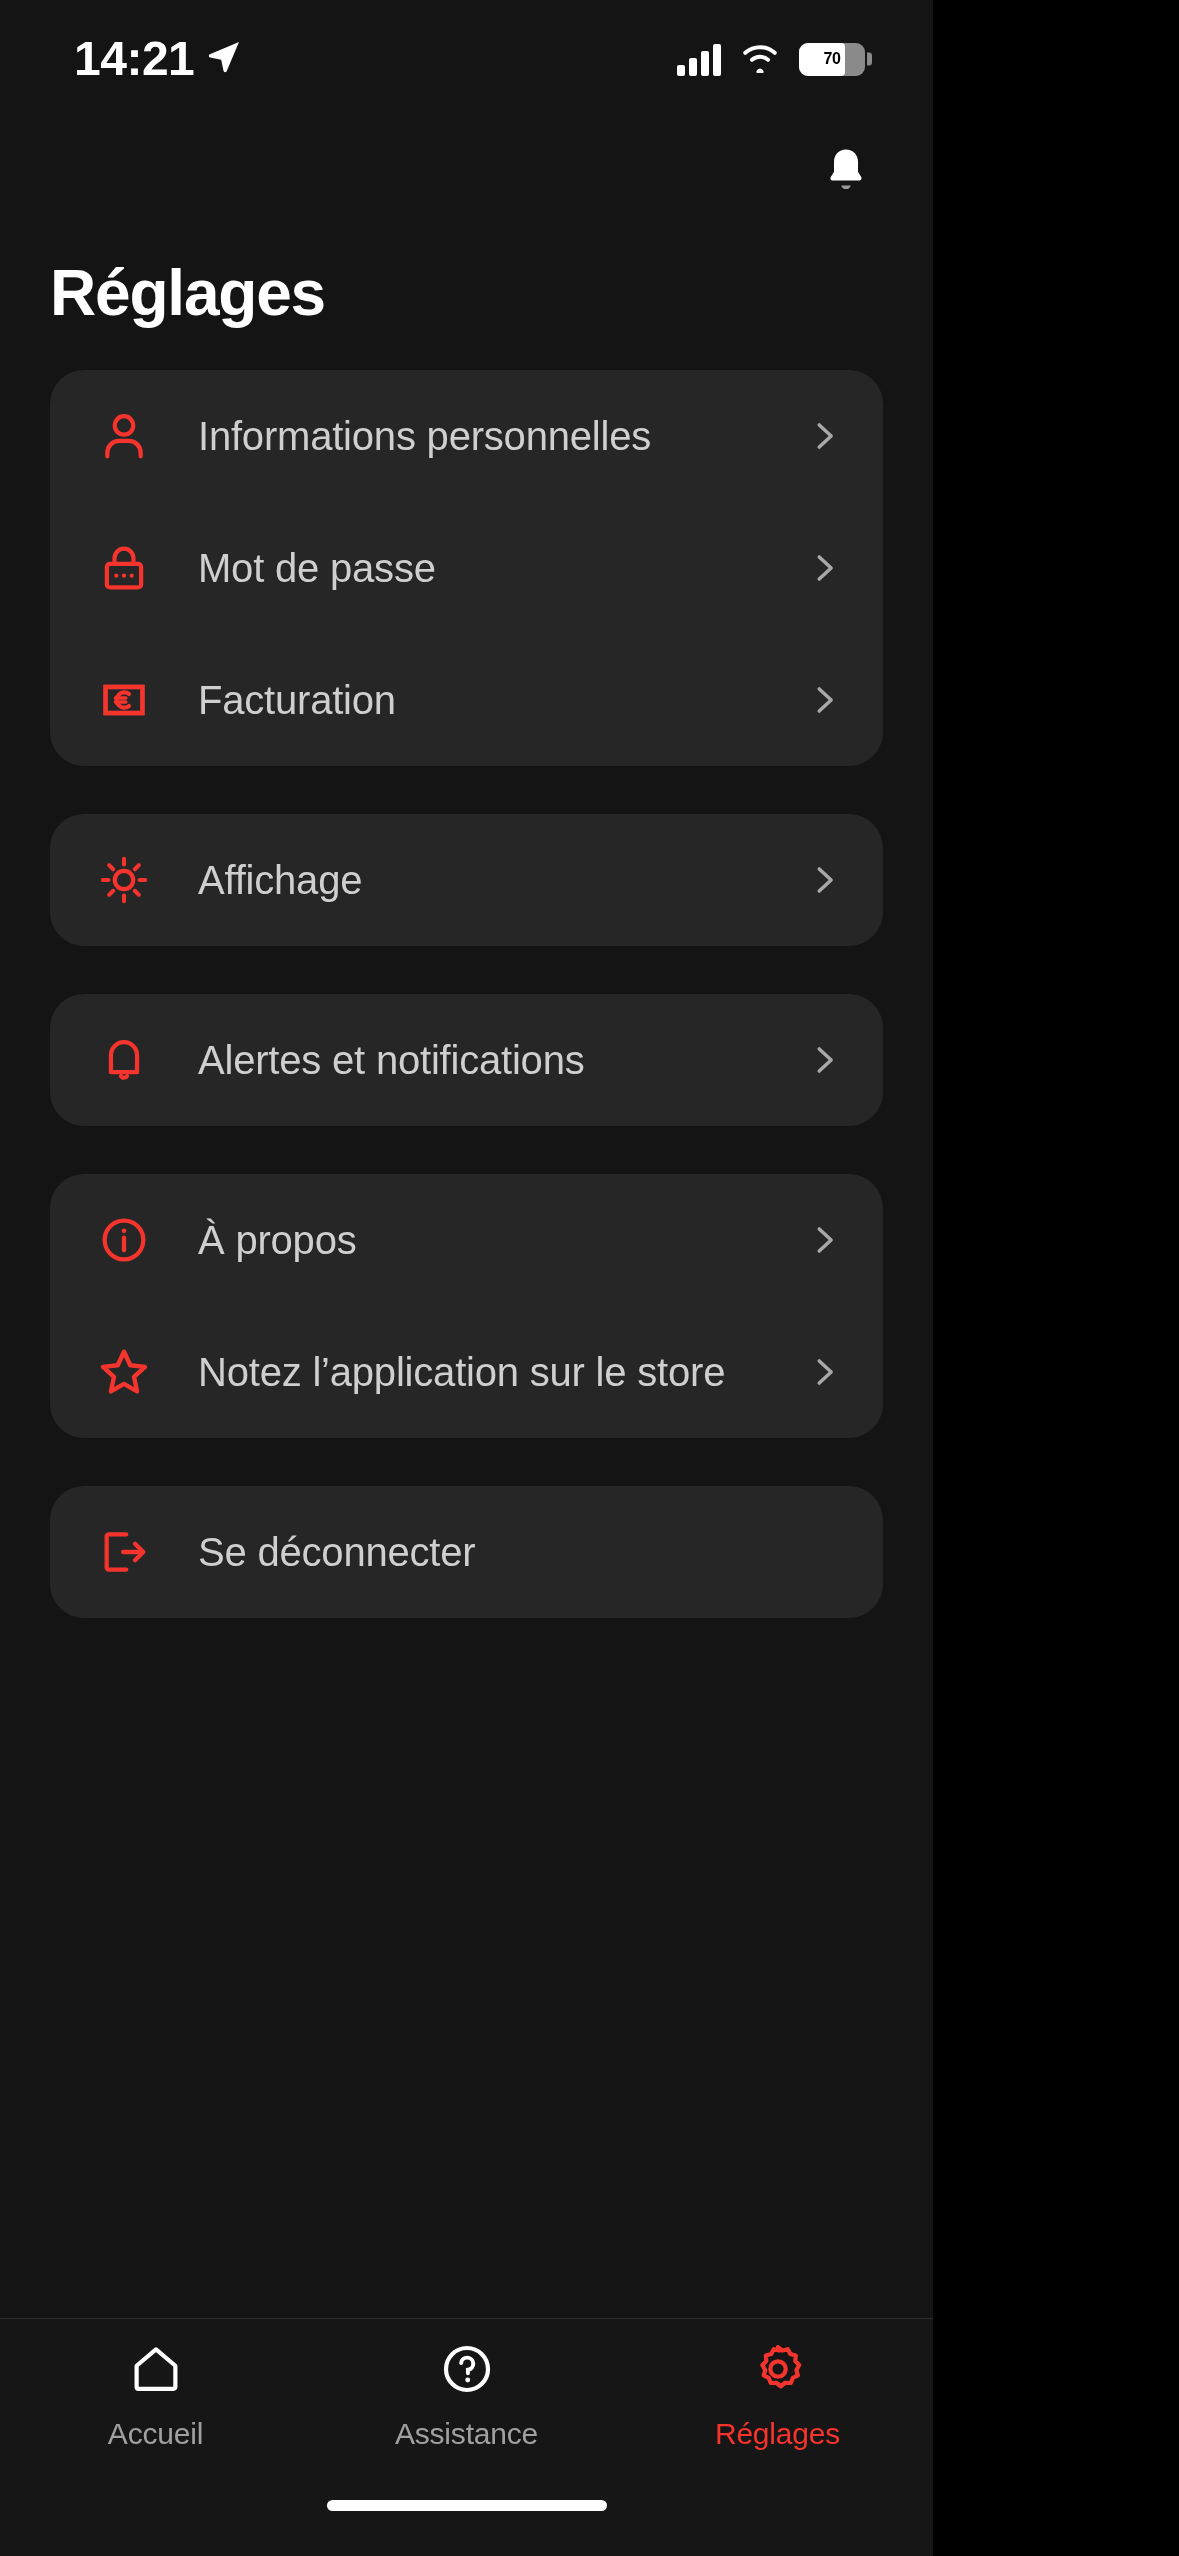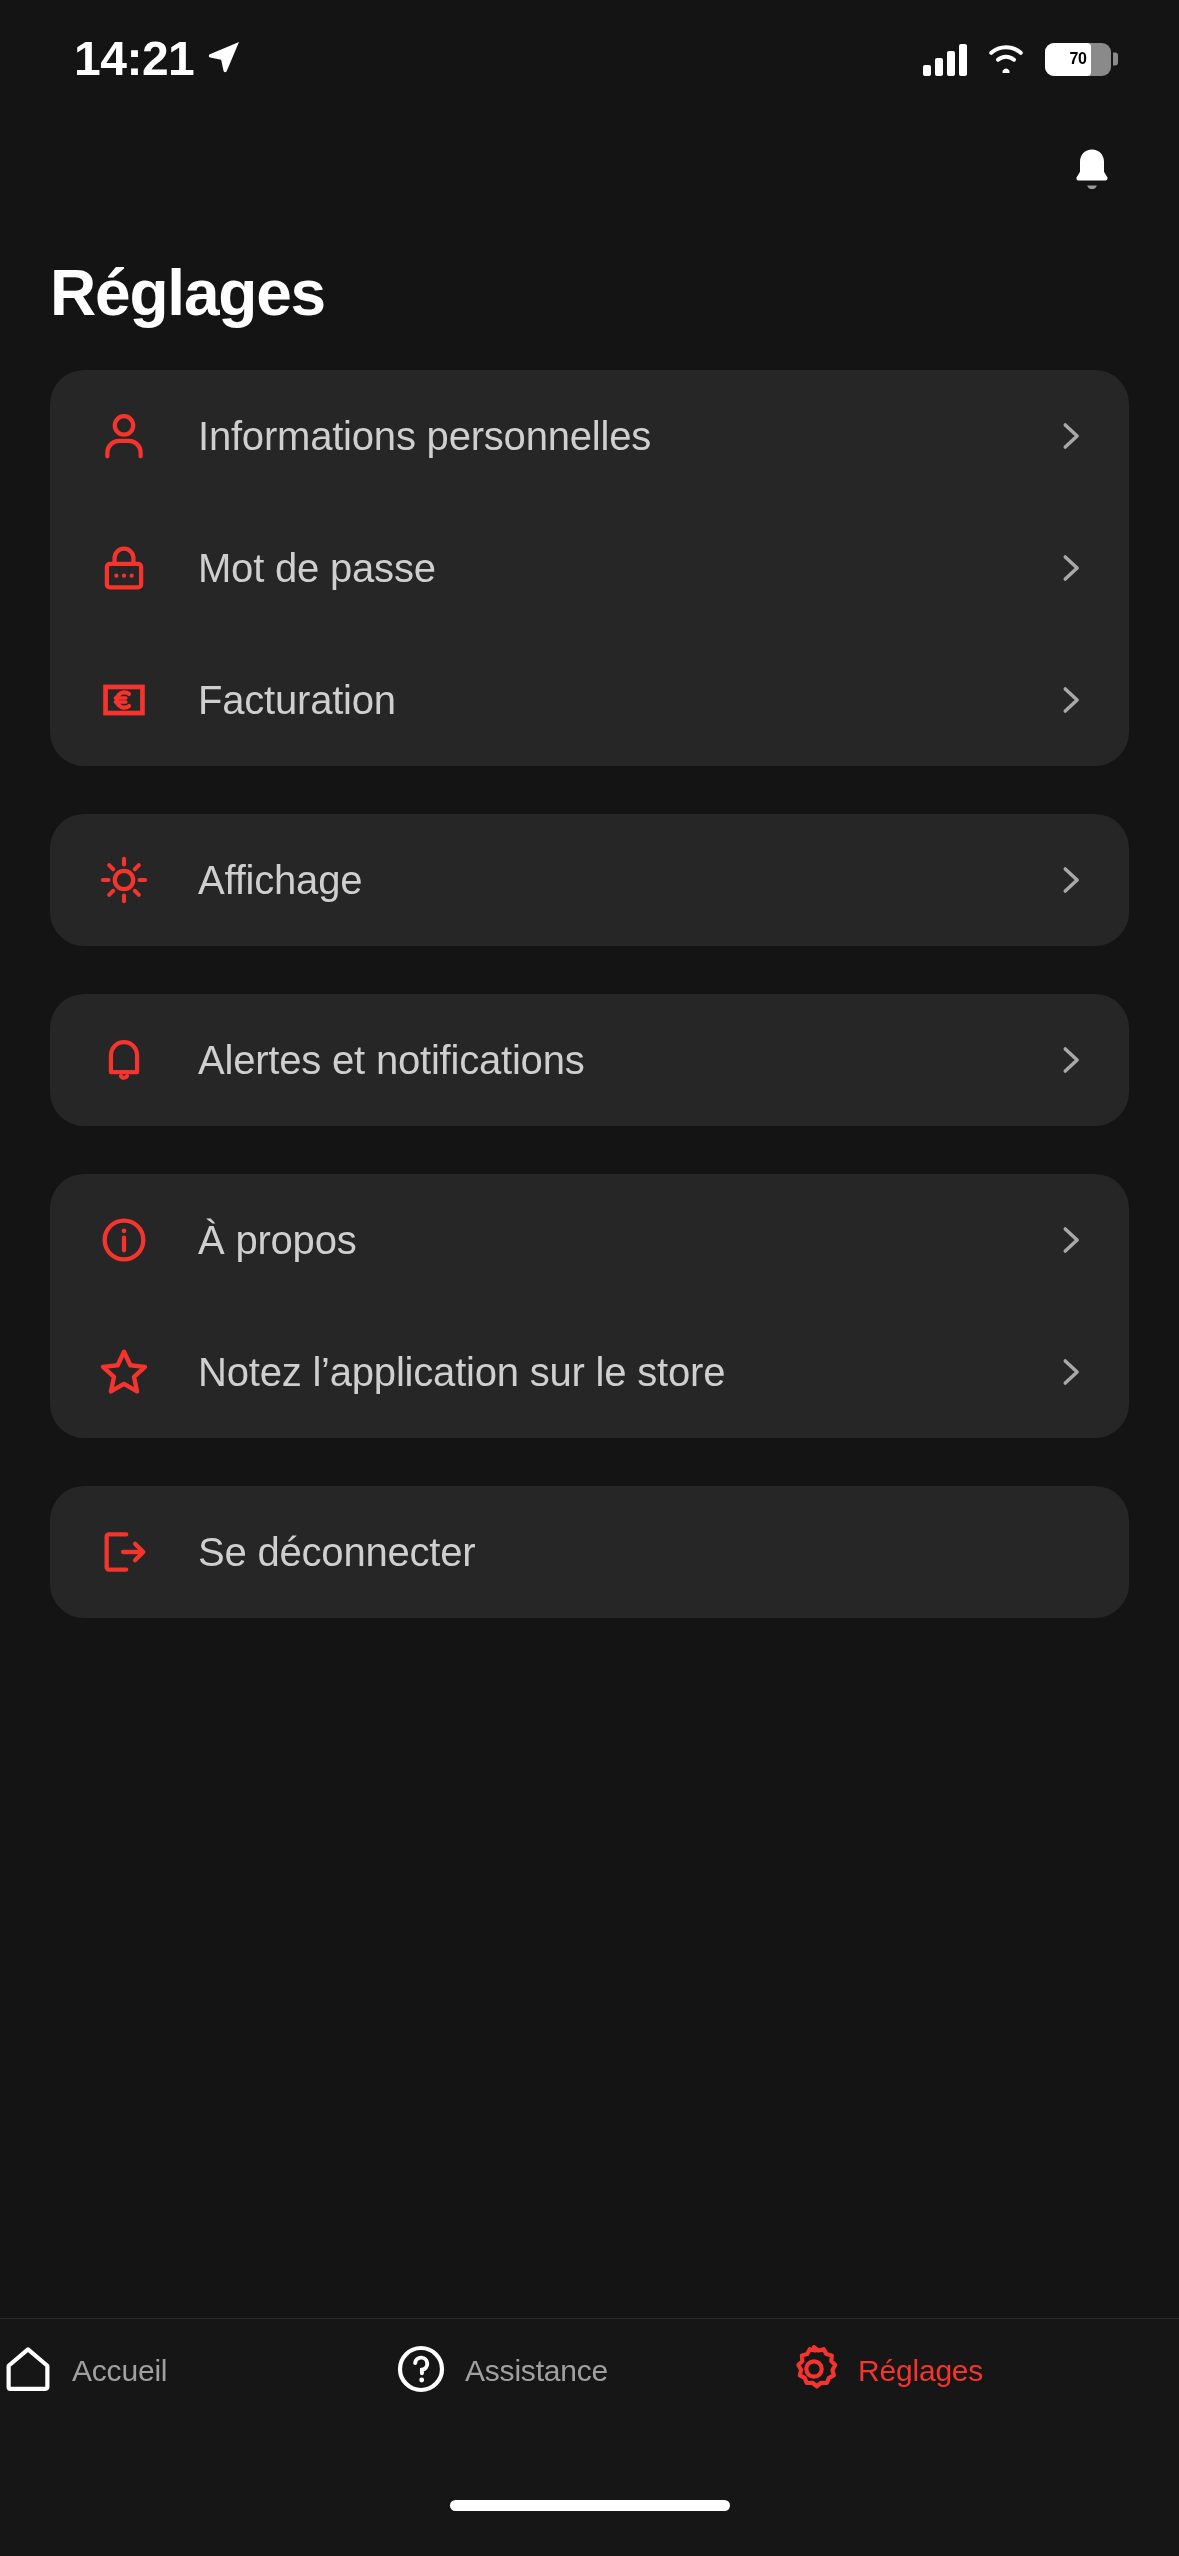--- a/index.html
+++ b/index.html
@@ -4,21 +4,21 @@
 <style>
   * { margin:0; padding:0; box-sizing:border-box; }
   html, body {
     width:1179px; height:2556px;
     background:#000;
     font-family:"Liberation Sans", sans-serif;
     overflow:hidden;
   }
   .phone {
     position:relative;
-    width:1179px; height:2556px;
+    width:933px; height:2556px;
     background:#141414;
     display:flex; flex-direction:column;
   }
 
   
   .statusbar {
     position:relative;
     height:118px;
     flex:0 0 118px;
     display:flex; align-items:center;
@@ -113,21 +113,21 @@
   
   .tabbar {
     flex:0 0 168px;
     border-top:1px solid #2b2b2b;
     background:#161616;
     display:flex; align-items:flex-start;
     padding-top:22px;
   }
   .tab {
     flex:1 1 0;
-    display:flex; flex-direction:row;
+    display:flex; flex-direction:column;
     align-items:center; gap:16px;
   }
   .tab .tlabel {
     font-size:30px; color:#a0a0a0; letter-spacing:-0.2px;
   }
   .tab.active .tlabel { color:#f5342e; }
 
   .homebar {
     flex:0 0 70px;
     display:flex; align-items:flex-start; justify-content:center;

